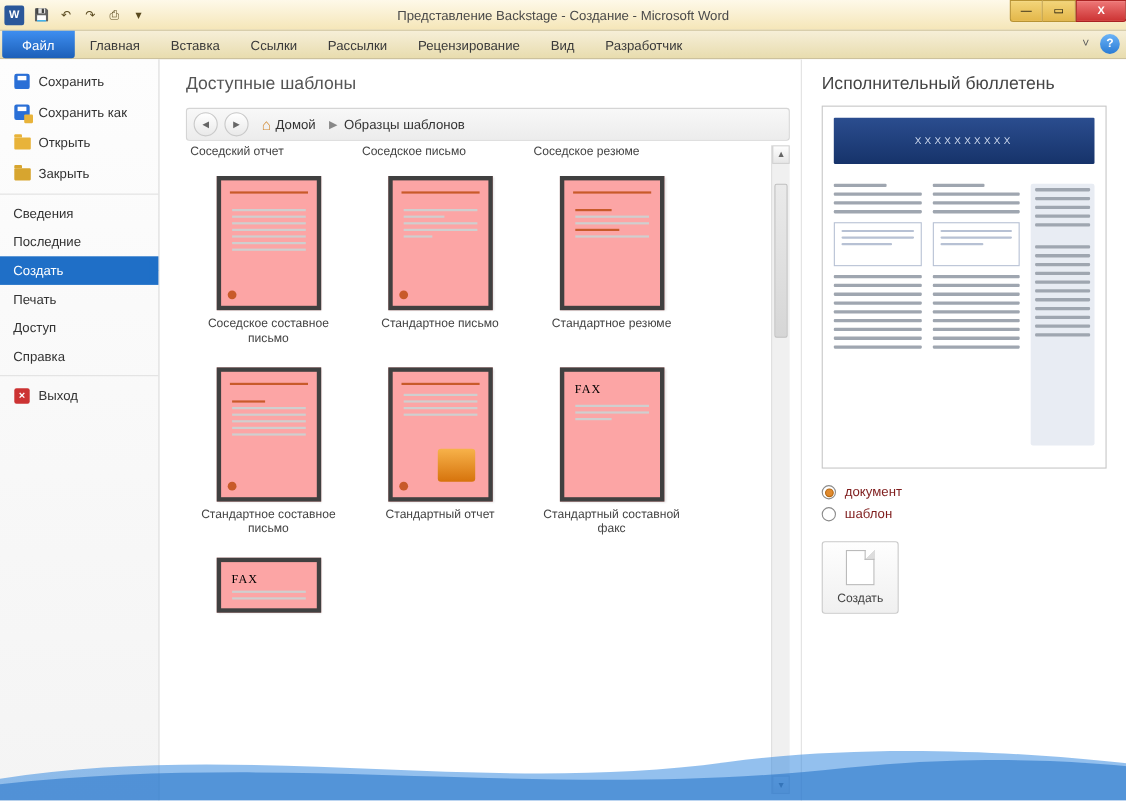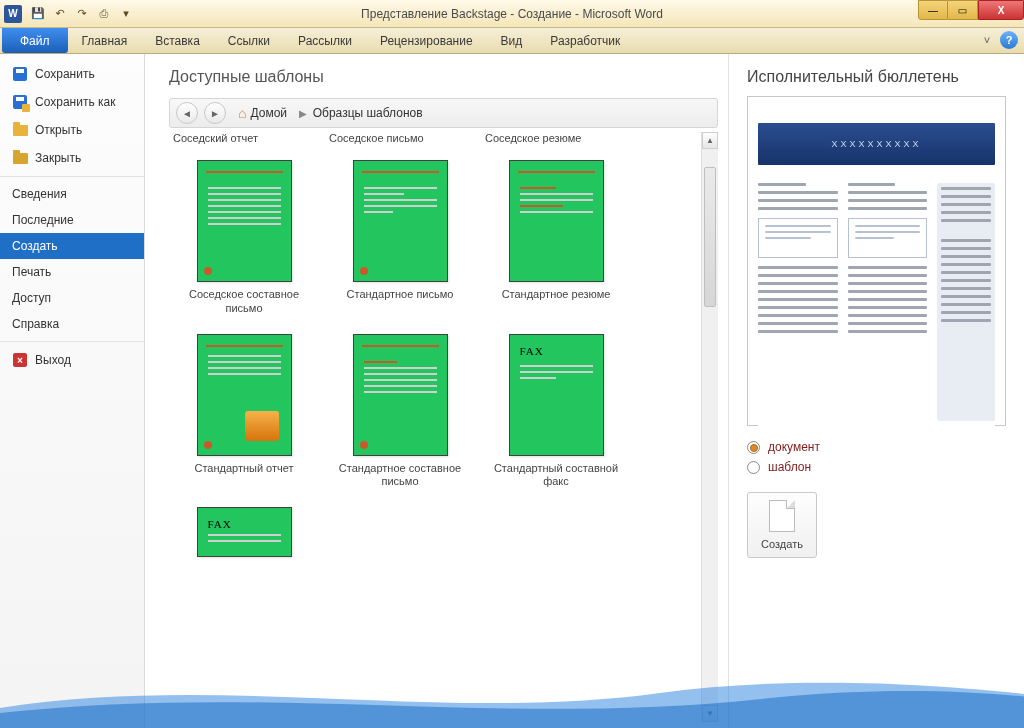--- a/index.html
+++ b/index.html
@@ -45,21 +45,21 @@
 .bcbtn{ width:22px; height:22px; border:1px solid #c9c9c9; border-radius:50%; background:linear-gradient(#fff,#e9e9e9); display:flex; align-items:center; justify-content:center; font-size:10px; color:#666;}
 .bc-home{ font-size:12px; color:#333; display:flex; align-items:center; gap:4px; padding:0 6px;}
 .bc-sep{ color:#888; font-size:10px;}
 .bc-loc{ font-size:12px; color:#333;}
 
 .scroll-area{ height: calc(100% - 70px); overflow:hidden; position:relative;}
 .tmpl-grid{ display:grid; grid-template-columns: repeat(3, 150px); gap: 18px 6px; padding-top:6px;}
 .toprow-labels{ display:grid; grid-template-columns: repeat(3,150px); gap:18px 6px; }
 .toprow-labels .lbl{ font-size:11px; color:#444; text-align:left; padding:0 4px 10px;}
 .tmpl{ display:flex; flex-direction:column; align-items:center; gap:6px;}
-.thumb{ width:95px; height:122px; border:1px solid #404040; background:#22c55e; box-shadow:1px 1px 2px rgba(0,0,0,0.12); position:relative; overflow:hidden;}
+.thumb{ width:95px; height:122px; border:4px solid #404040; background:#fca5a5; box-shadow:1px 1px 2px rgba(0,0,0,0.12); position:relative; overflow:hidden;}
 .tmpl .lbl{ font-size:11px; color:#444; text-align:center; line-height:1.25; padding:0 4px; min-height:26px;}
 
 
 .thumb .bar{ position:absolute; left:8px; right:8px; height:2px; background:#c85a2a;}
 .thumb .dot{ position:absolute; width:8px; height:8px; border-radius:50%; background:#c85a2a; bottom:6px; left:6px;}
 .thumb .lines{ position:absolute; left:10px; right:10px; top:26px; }
 .thumb .lines span{ display:block; height:2px; background:#cfcfcf; margin-bottom:4px;}
 .thumb .fax{ position:absolute; top:10px; left:10px; font-size:11px; font-family:serif; letter-spacing:1px;}
 .thumb .img{ position:absolute; right:12px; bottom:14px; width:34px; height:30px; background:linear-gradient(#f7b24a,#d6730c); border-radius:3px;}
 
@@ -67,21 +67,21 @@
 .vscroll .arr{ height:17px; background:linear-gradient(#fefefe,#e6e6e6); border:1px solid #cfcfcf; display:flex; align-items:center; justify-content:center; font-size:8px; color:#666;}
 .vscroll .track{ position:absolute; top:17px; bottom:17px; left:0; right:0;}
 .vscroll .thumbv{ position:absolute; left:2px; right:2px; top:18px; height:140px; background:linear-gradient(#eaeaea,#d6d6d6); border:1px solid #bfbfbf; border-radius:2px;}
 .vscroll .arr.bot{ position:absolute; bottom:0; left:0; right:0;}
 
 
 .preview-col{ width:296px; border-left:1px solid #e1e1e1; padding:14px 18px 0 18px; background:#fff;}
 .preview-col h3{ font-size:16px; font-weight:normal; color:#444; margin-bottom:10px;}
 .preview-box{ border:1px solid #c7c7c7; height:330px; background:#fff; padding:10px; position:relative;}
 .preview-doc{ width:100%; height:100%; position:relative; background:#fff;}
-.pv-header{ height:42px; background:linear-gradient(#2b4d8f,#16336a); border-radius:1px; margin-bottom:18px; display:flex; align-items:center; justify-content:center;margin-top:16px;}
+.pv-header{ height:42px; background:linear-gradient(#2b4d8f,#16336a); border-radius:1px; margin-bottom:18px; display:flex; align-items:center; justify-content:center;}
 .pv-header .t{ color:#cdd8ef; font-size:9px; letter-spacing:3px;}
 .pv-cols{ display:flex; gap:10px; height: calc(100% - 70px);}
 .pv-c{ flex:1;}
 .pv-c.side{ flex:0 0 58px; background:#e8ecf3; padding:4px; border-radius:2px;}
 .pv-line{ height:3px; background:#9fa6b0; margin-bottom:5px; border-radius:1px;}
 .pv-line.sh{ width:60%;}
 .pv-box{ border:1px solid #b7c1d4; height:40px; margin:8px 0; padding:6px;}
 .pv-box .pv-line{ background:#b7c1d4; height:2px; margin-bottom:4px;}
 
 .radio-row{ display:flex; align-items:flex-end; gap:8px; font-size:12px; color:#7f1d1d; margin-top:14px;}
@@ -265,45 +265,45 @@
                   <span style="width:60%;background:#c85a2a"></span>
                   <span></span>
                 </div>
             </div>
             <div class="lbl">Стандартное резюме</div>
           </div>
 
           <div class="tmpl">
             <div class="thumb">
               <div class="bar" style="top:10px;"></div>
+              <div class="lines">
+                  <span style="width:46%;background:#c85a2a"></span>
+                  <span></span>
+                  <span></span>
+                  <span></span>
+                  <span></span>
+                  <span></span>
+                </div>
+              <div class="dot"></div>
+            </div>
+            <div class="lbl">Стандартное составное письмо</div>
+          </div>
+          <div class="tmpl">
+            <div class="thumb">
+              <div class="bar" style="top:10px;"></div>
               <div class="lines" style="top:20px">
                   <span></span>
                   <span></span>
                   <span></span>
                   <span></span>
                 </div>
               <div class="img"></div>
               <div class="dot"></div>
             </div>
             <div class="lbl">Стандартный отчет</div>
-          </div>
-          <div class="tmpl">
-            <div class="thumb">
-              <div class="bar" style="top:10px;"></div>
-              <div class="lines">
-                  <span style="width:46%;background:#c85a2a"></span>
-                  <span></span>
-                  <span></span>
-                  <span></span>
-                  <span></span>
-                  <span></span>
-                </div>
-              <div class="dot"></div>
-            </div>
-            <div class="lbl">Стандартное составное письмо</div>
           </div>
           <div class="tmpl">
             <div class="thumb">
               <div class="fax">FAX</div>
               <div class="lines" style="top:30px">
                   <span></span>
                   <span></span>
                   <span style="width:50%"></span>
                 </div>
             </div>

